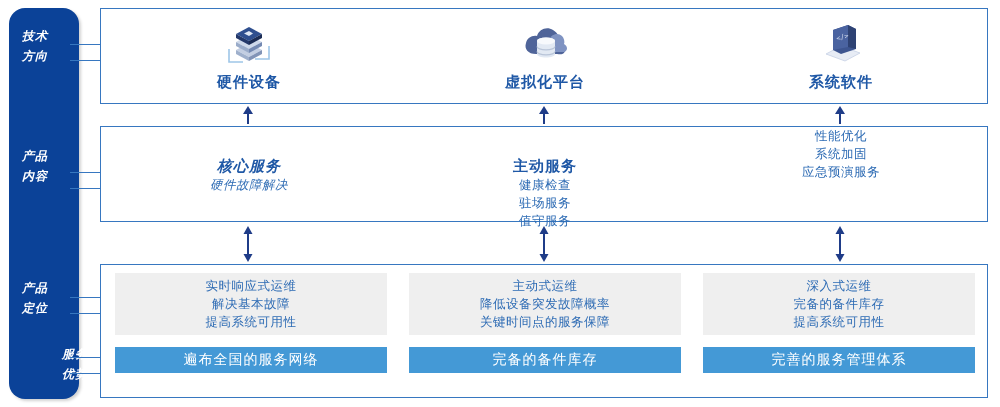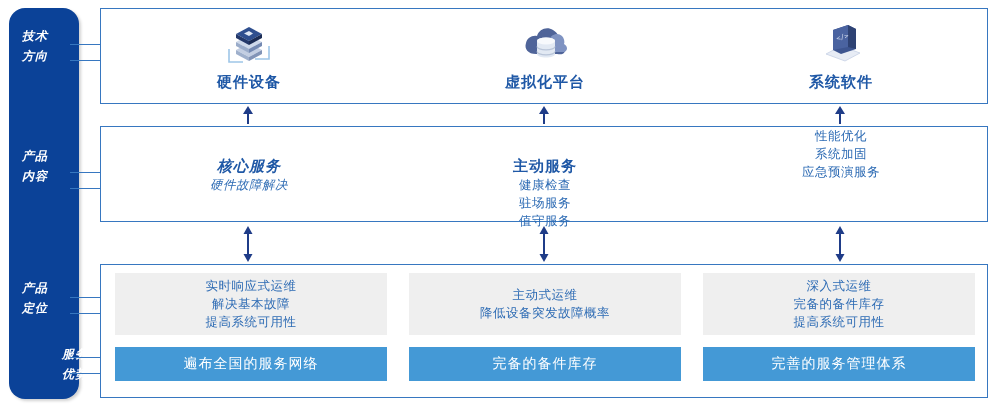--- a/index.html
+++ b/index.html
@@ -133,21 +133,21 @@
     color: #2D6BB4;
     line-height: 18px;
     letter-spacing: .5px;
     white-space: nowrap;
   }
   .blue-bar {
     position: absolute;
     top: 82px;
     left: 0;
     right: 0;
-    height: 34px;
+    height: 26px;
     background: #4499D6;
     color: #ffffff;
     font-size: 14px;
     letter-spacing: 1px;
     display: flex;
     align-items: center;
     justify-content: center;
   }
 
   
@@ -312,20 +312,21 @@
       <div class="grey-line">解决基本故障</div>
       <div class="grey-line">提高系统可用性</div>
     </div>
     <div class="blue-bar">遍布全国的服务网络</div>
   </div>
 
   <div class="bottom-col" style="left:308px; width:272px;">
     <div class="grey-card">
       <div class="grey-line">主动式运维</div>
       <div class="grey-line">降低设备突发故障概率</div>
+      <div class="grey-line">关键时间点的服务保障</div>
     </div>
     <div class="blue-bar">完备的备件库存</div>
   </div>
 
   <div class="bottom-col" style="left:602px; width:272px;">
     <div class="grey-card">
       <div class="grey-line">深入式运维</div>
       <div class="grey-line">完备的备件库存</div>
       <div class="grey-line">提高系统可用性</div>
     </div>

